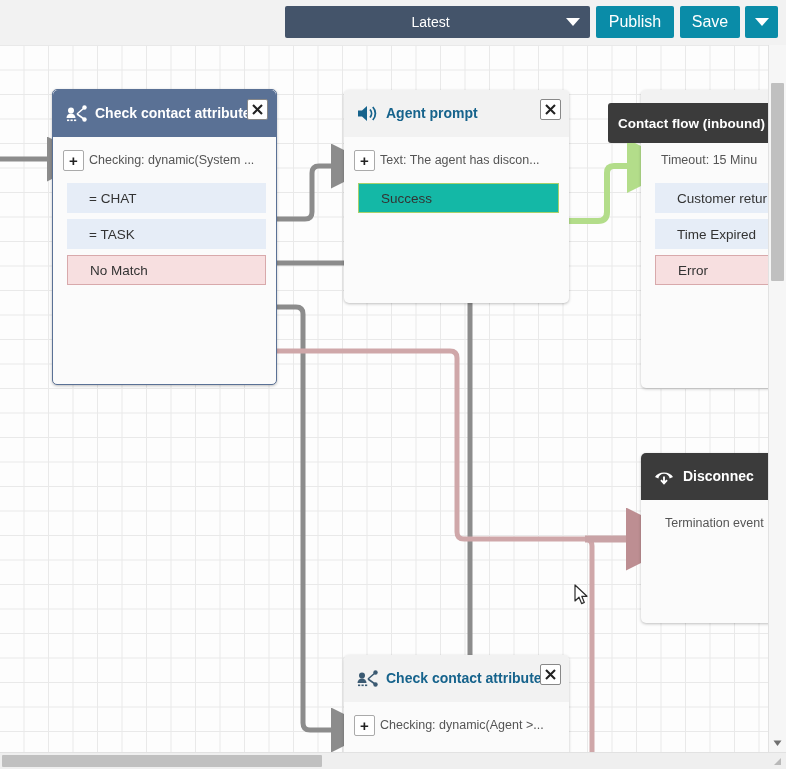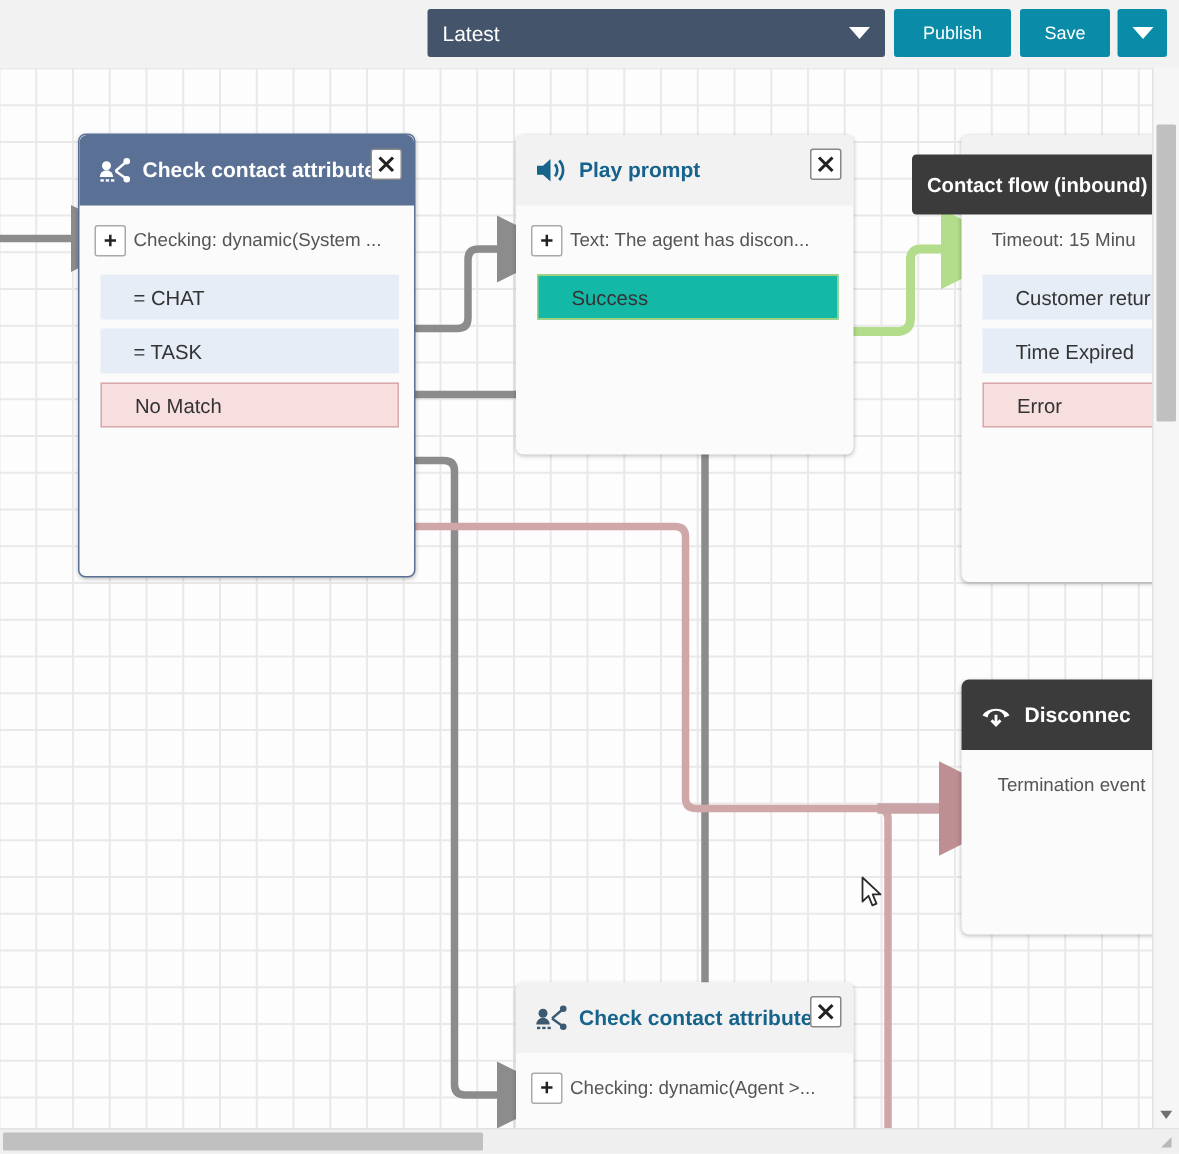--- a/index.html
+++ b/index.html
@@ -10,27 +10,27 @@
     -webkit-font-smoothing:antialiased;
   }
   #app{position:relative;width:786px;height:769px;overflow:hidden;background:#f2f2f2;}
 
   
   .toolbar{position:absolute;left:0;top:0;width:786px;height:45px;background:#f2f2f2;}
   .version-select{
     position:absolute;left:285px;top:6px;width:305px;height:32px;
     background:#44546a;border:none;border-radius:2px;color:#fff;
     display:flex;align-items:center;padding:0 10px;box-sizing:border-box;
-    font-size:14px;cursor:pointer;
+    font-size:14px;cursor:pointer;text-align:center;
   }
   .version-select .vlabel{flex:1;color:#ffffff;font-size:14px;}
   .caret{width:0;height:0;border-left:7px solid transparent;border-right:7px solid transparent;border-top:8px solid #ffffff;}
   .btn{
     position:absolute;top:6px;height:32px;background:#0a8ca8;border:none;border-radius:2px;
-    color:#fff;font-size:12px;font-weight:normal;display:flex;align-items:center;justify-content:center;
+    color:#fff;font-size:16px;font-weight:normal;display:flex;align-items:center;justify-content:center;
     cursor:pointer;padding:0 12px;box-sizing:border-box;
   }
   .btn-publish{left:596px;width:78px;}
   .btn-save{left:680px;width:60px;}
   .btn-more{left:745px;width:33px;padding:0;}
 
   
   .canvas{
     position:absolute;left:0;top:45px;width:786px;height:708px;overflow:hidden;
     background-color:#fdfdfd;
@@ -202,21 +202,21 @@
 
     <div class="node" id="node-playprompt">
       <div class="node-head">
         <span class="hicon">
           <svg width="22" height="19" viewBox="0 0 22 19">
             <path d="M2,6.5 L6,6.5 L11,2 L11,17 L6,12.5 L2,12.5 z" fill="#16638c"></path>
             <path d="M14,5.5 a6,6 0 0 1 0,8" stroke="#16638c" stroke-width="1.8" fill="none"></path>
             <path d="M16.8,3 a9.5,9.5 0 0 1 0,13" stroke="#16638c" stroke-width="1.8" fill="none"></path>
           </svg>
         </span>
-        <span class="htitle">Play prompt</span>
+        <span class="htitle">Agent prompt</span>
         <span class="closebtn">
           <svg width="13" height="13" viewBox="0 0 13 13">
               <path d="M2,2 L11,11 M11,2 L2,11" stroke="#222" stroke-width="2.1"></path>
             </svg>
         </span>
       </div>
       <div class="node-body">
         <div class="cfgrow">
           <span class="plus">+</span>
           <span class="cfgtext">Text: The agent has discon...</span>

